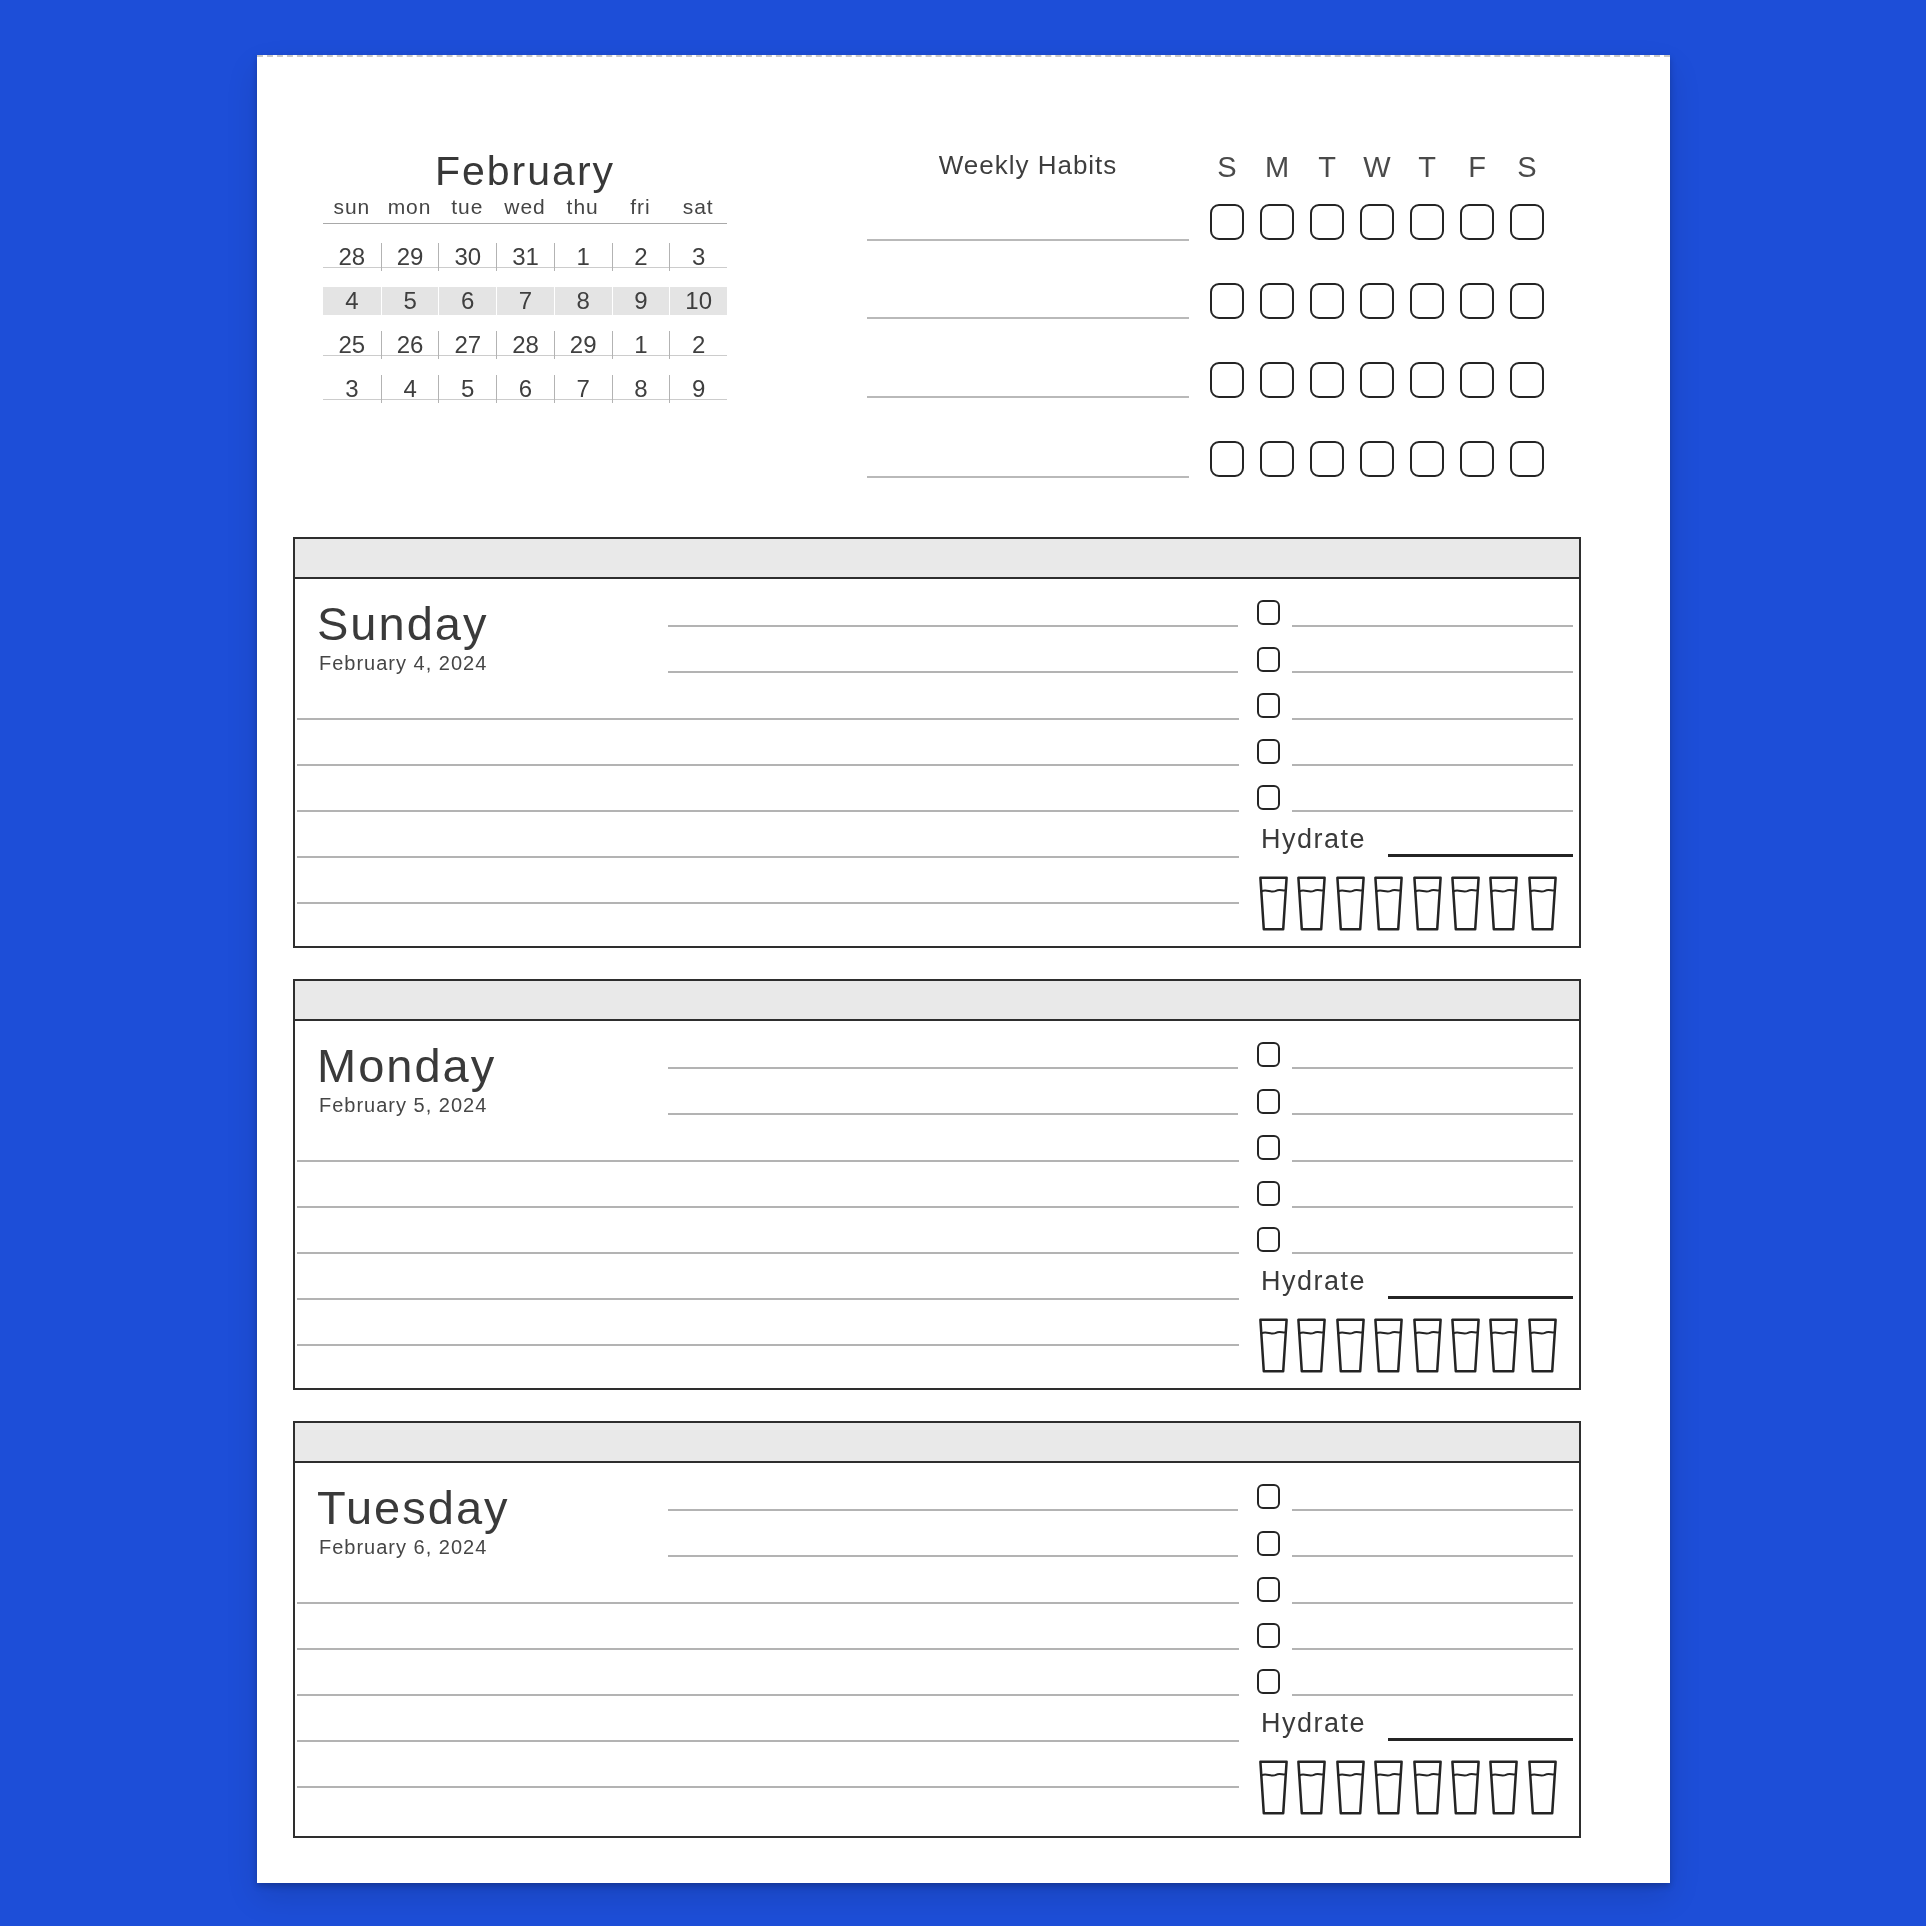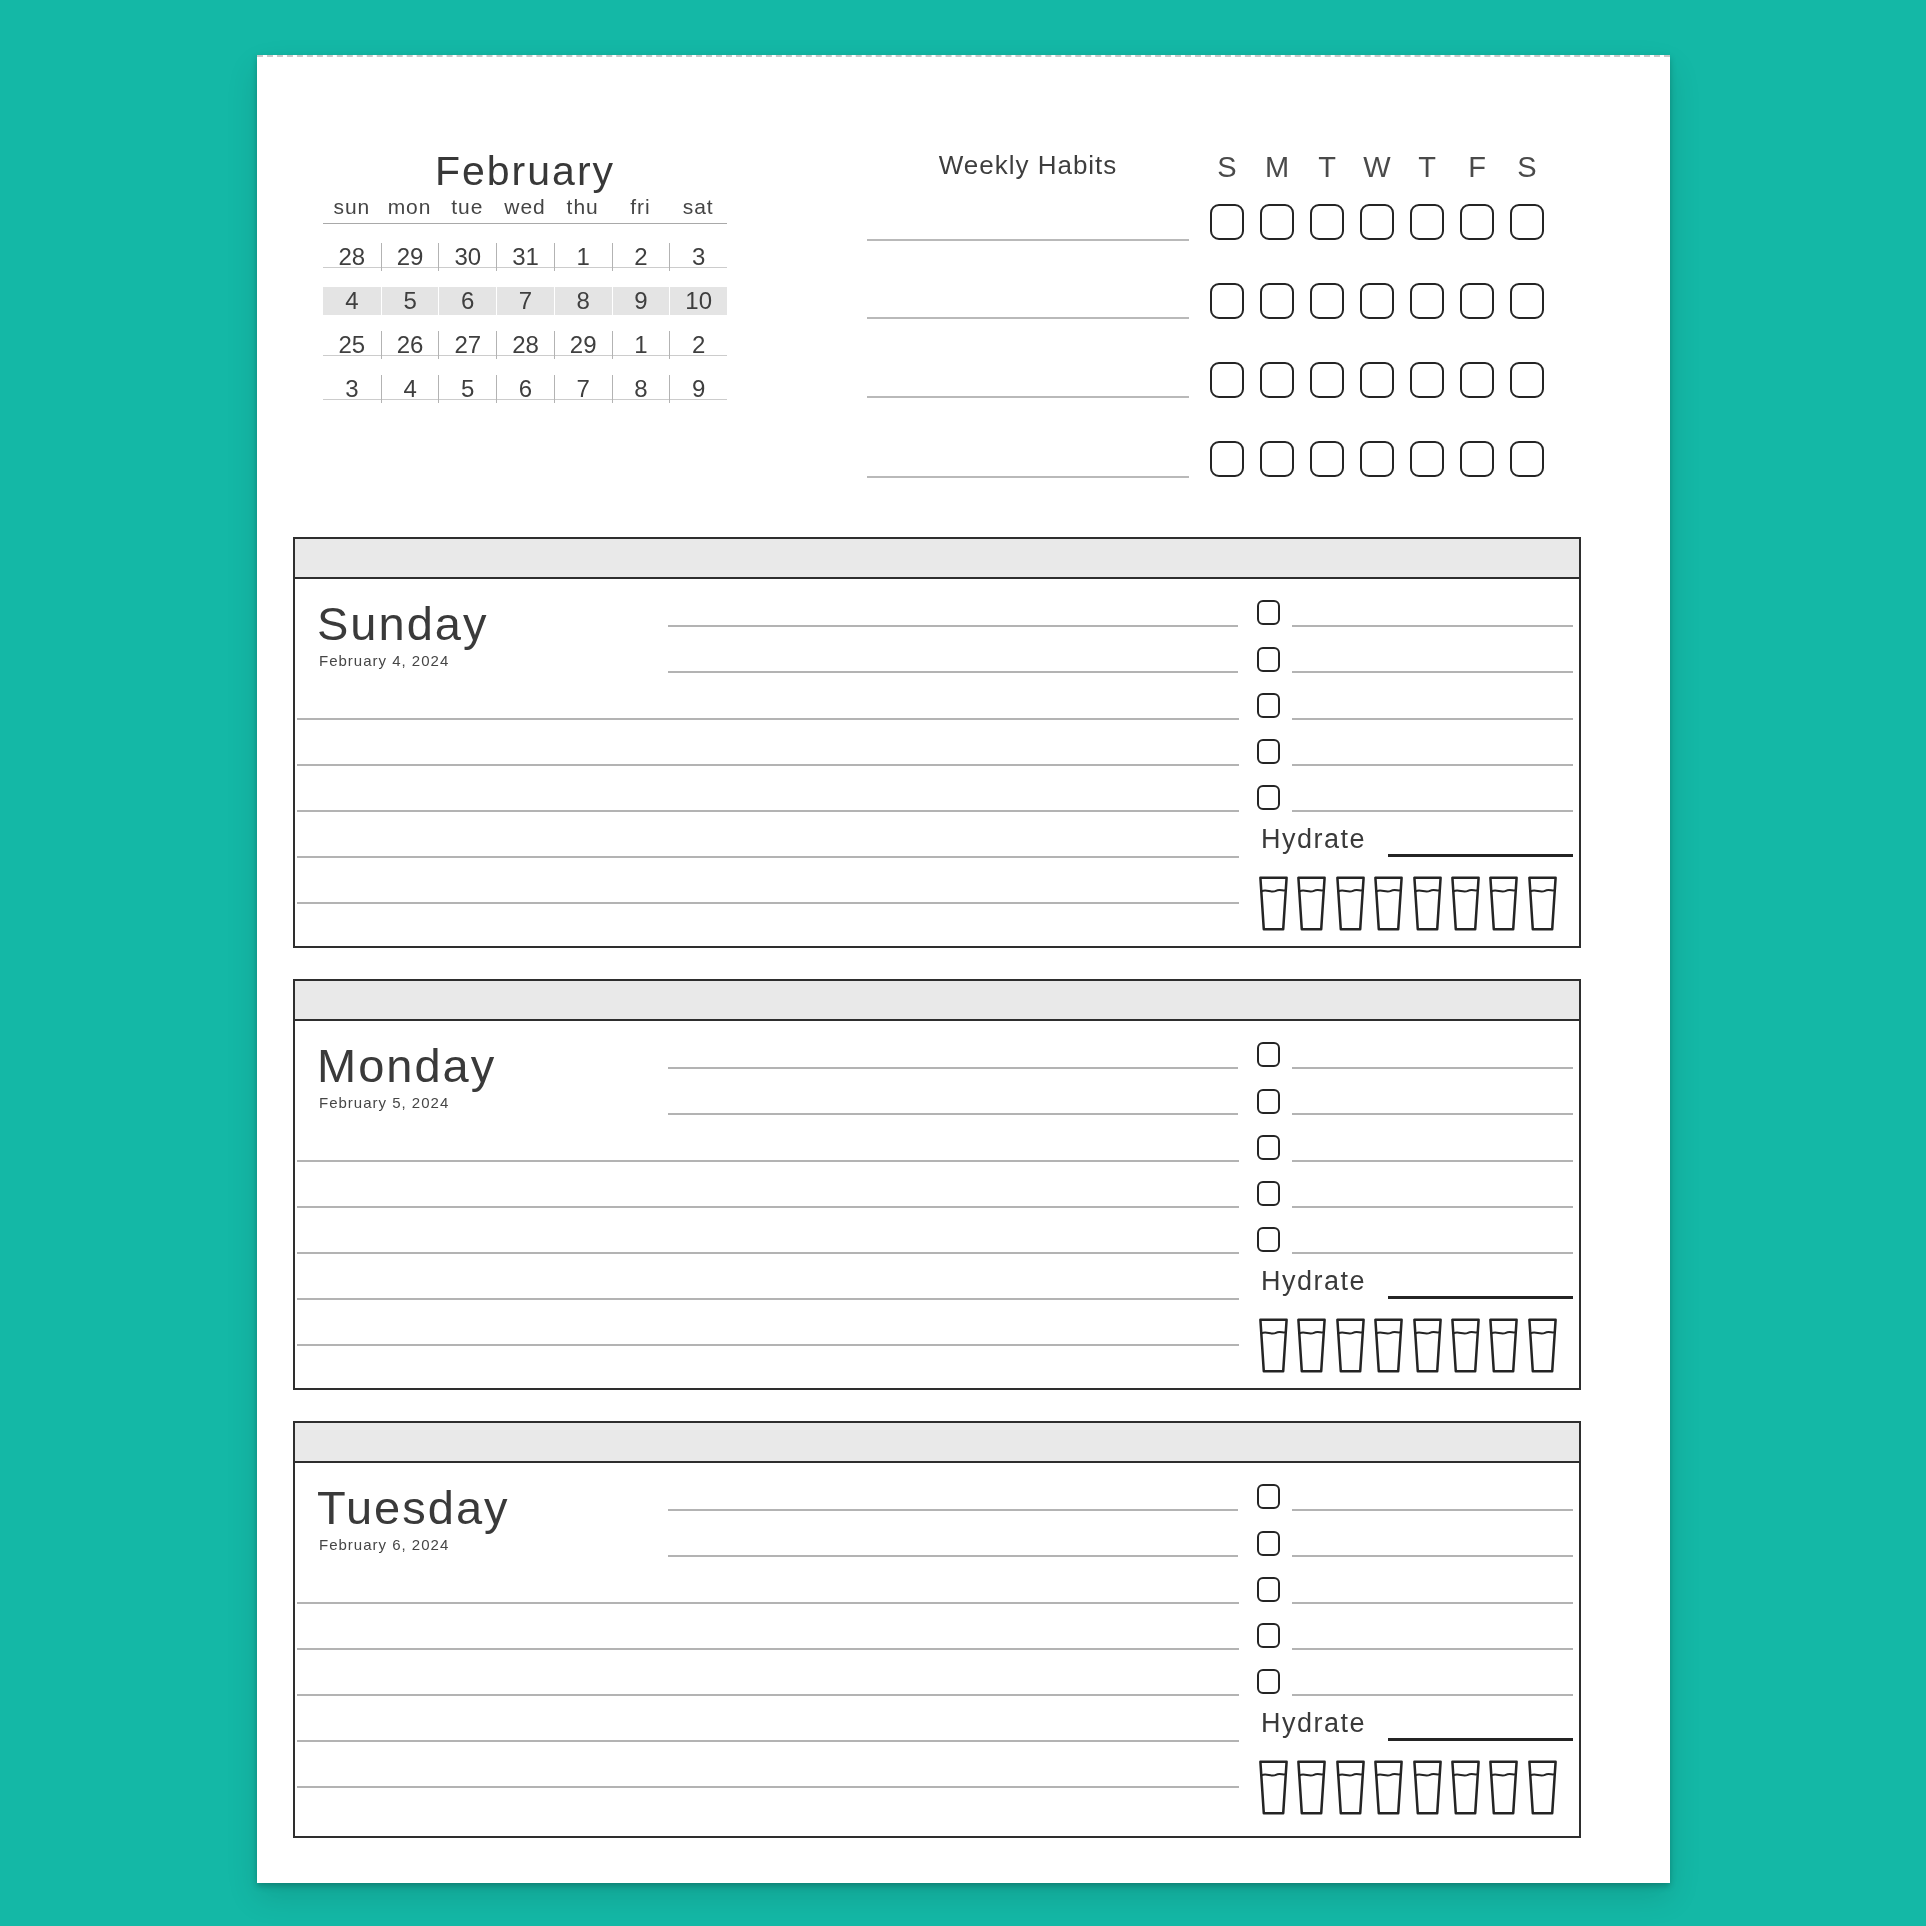--- a/index.html
+++ b/index.html
@@ -1,16 +1,16 @@
 <!DOCTYPE html>
 <html><head>
 <meta charset="utf-8">
 <style>
   html,body { margin:0; padding:0; background:#e5e5e5; font-family:"Liberation Sans", sans-serif; }
-  #canvas { position:relative; width:1927px; height:1927px; background:#14b8a6; overflow:hidden; }
+  #canvas { position:relative; width:1927px; height:1927px; background:#1d4ed8; overflow:hidden; }
 
   
   .page {
     position:absolute; left:257px; top:55px; width:1413px; height:1828px;
     background:#ffffff;
     box-shadow:0 3px 6px rgba(0,0,0,.22), 0 14px 30px rgba(0,0,0,.12);
   }
   .page-perforation {
     position:absolute; left:0; top:0; width:100%; height:0;
     border-top:2px dashed #c9c9c9;
@@ -66,21 +66,21 @@
   .day-header {
     position:absolute; left:0; top:0; width:100%; height:40px; box-sizing:border-box;
     background:#e9e9e9; border-bottom:2px solid #2e2e2e;
   }
   .day-title {
     position:absolute; left:22px; top:57px; margin:0;
     font-size:47px; font-weight:300; letter-spacing:2px; color:#3a3a3a;
   }
   .day-date {
     position:absolute; left:24px; top:113px;
-    font-size:15px; font-weight:300; letter-spacing:1px; color:#464646;text-align:right;
+    font-size:20px; font-weight:300; letter-spacing:1px; color:#464646;text-align:right;
   }
   .note-line { position:absolute; height:1.6px; background:#b3b3b3; }
   .note-line.short { left:373px; width:570px; }
   .note-line.full  { left:2px;   width:942px; }
   .task-cb {
     position:absolute; left:962px; width:23px; height:25px; box-sizing:border-box;
     border:2.2px solid #242424; border-radius:6px; background:#ffffff;
   }
   .task-line { position:absolute; left:997px; width:281px; height:1.6px; background:#b3b3b3; }
   .hydrate-label {

